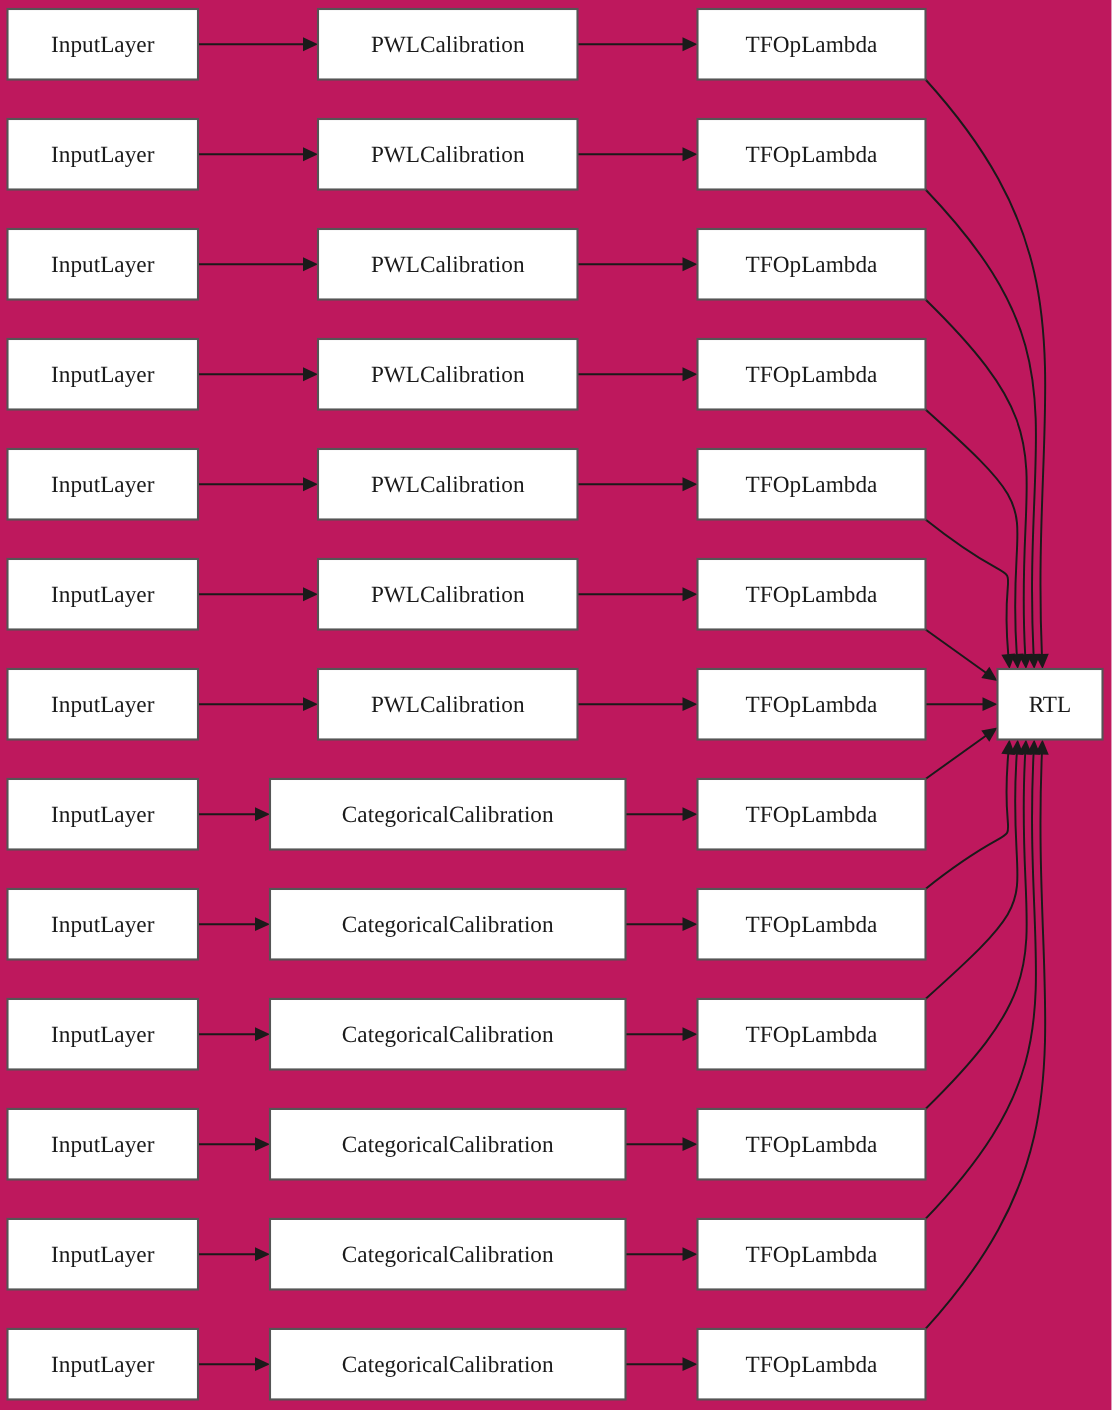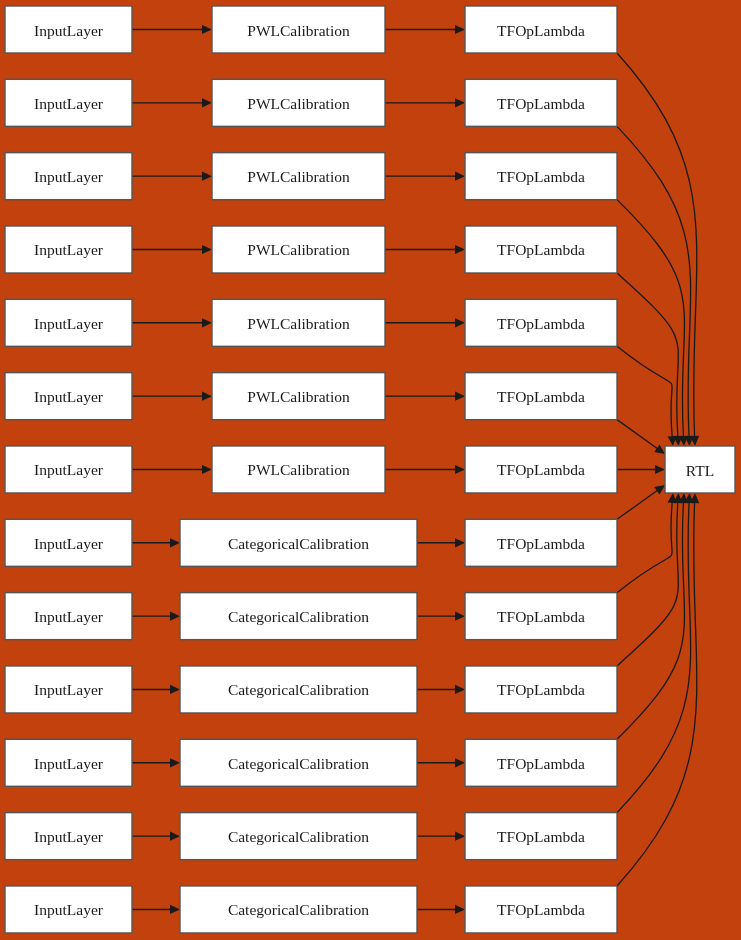--- a/index.html
+++ b/index.html
@@ -4,21 +4,21 @@
 <style>
   html, body {
     margin: 0;
     padding: 0;
     background: #ffffff;
   }
   #graph-canvas {
     position: relative;
     width: 741px;
     height: 940px;
-    background: #c2410c;
+    background: #be185d;
     overflow: hidden;
     font-family: "Liberation Serif", "DejaVu Serif", serif;
   }
   svg.graph-svg {
     position: absolute;
     top: 0;
     left: 0;
     width: 741px;
     height: 940px;
     display: block;

